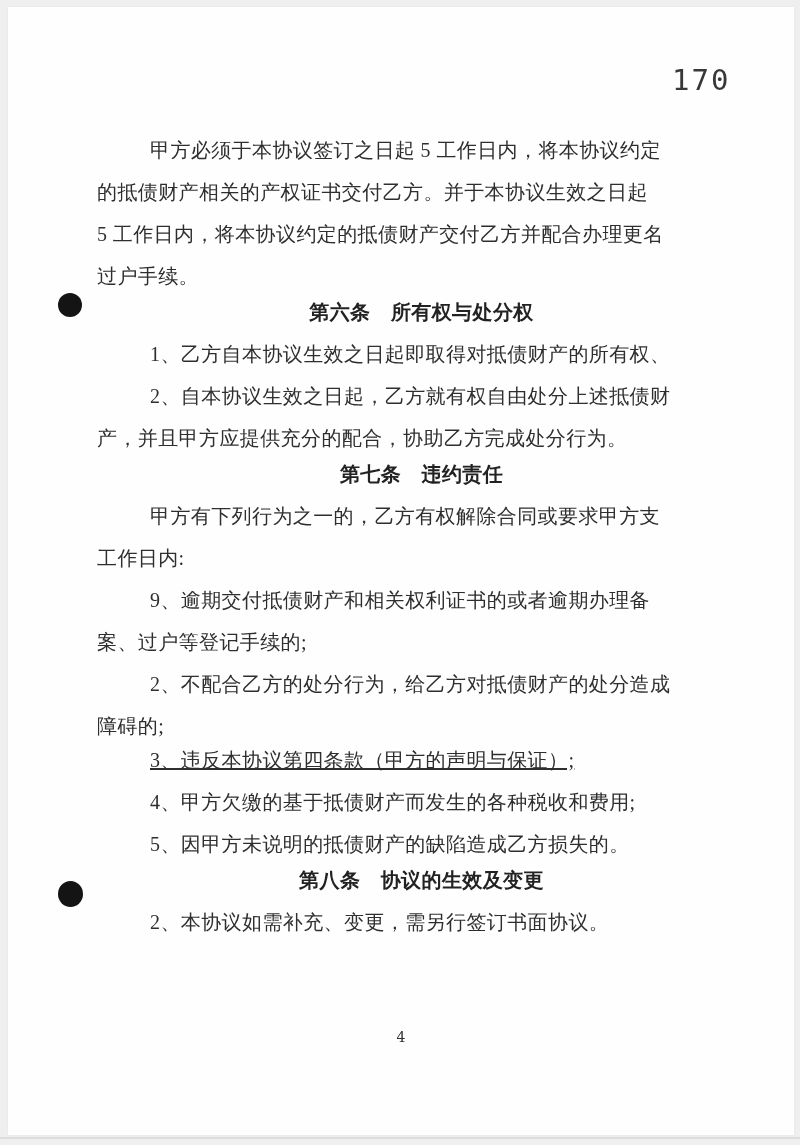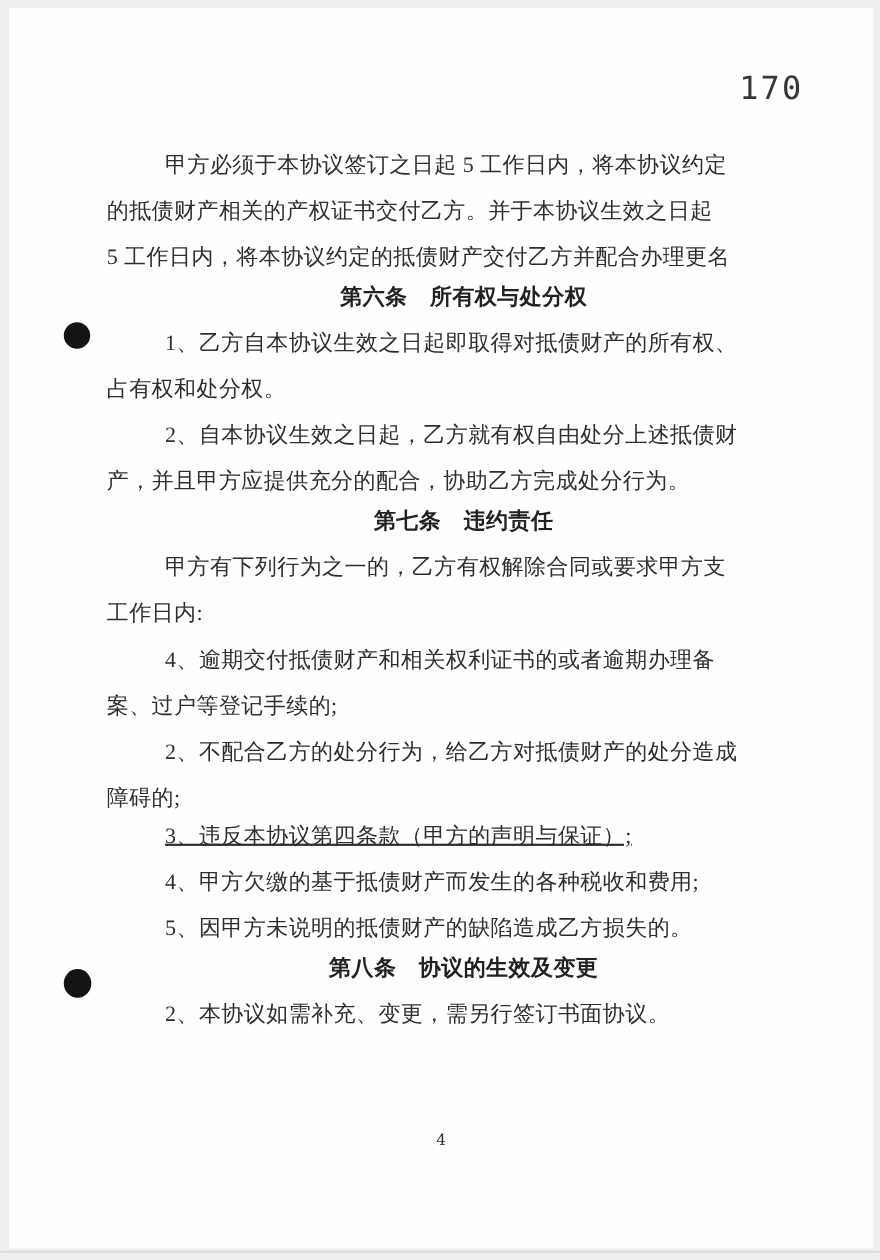--- a/index.html
+++ b/index.html
@@ -96,29 +96,29 @@
     <div class="stamp-page-number">170</div>
 
     <span class="hole-punch one"></span>
     <span class="hole-punch two"></span>
 
     <div class="doc-body">
 
     <div class="line indent">甲方必须于本协议签订之日起 5 工作日内，将本协议约定</div>
         <div class="line flush">的抵债财产相关的产权证书交付乙方。并于本协议生效之日起</div>
         <div class="line flush">5 工作日内，将本协议约定的抵债财产交付乙方并配合办理更名</div>
+        <div class="line flush">过户手续。</div>
         <div class="line heading">第六条　所有权与处分权</div>
         <div class="line indent">1、乙方自本协议生效之日起即取得对抵债财产的所有权、</div>
-        <div class="line flush">占有权和处分权。</div>
         <div class="line indent">2、自本协议生效之日起，乙方就有权自由处分上述抵债财</div>
         <div class="line flush">产，并且甲方应提供充分的配合，协助乙方完成处分行为。</div>
         <div class="line heading">第七条　违约责任</div>
         <div class="line indent">甲方有下列行为之一的，乙方有权解除合同或要求甲方支</div>
         <div class="line flush">工作日内:</div>
-        <div class="line indent">4、逾期交付抵债财产和相关权利证书的或者逾期办理备</div>
+        <div class="line indent">9、逾期交付抵债财产和相关权利证书的或者逾期办理备</div>
         <div class="line flush">案、过户等登记手续的;</div>
         <div class="line indent">2、不配合乙方的处分行为，给乙方对抵债财产的处分造成</div>
         <div class="line flush">障碍的;</div>
         <div class="line indent tight">3、违反本协议第四条款（甲方的声明与保证）;</div>
         <div class="line indent">4、甲方欠缴的基于抵债财产而发生的各种税收和费用;</div>
         <div class="line indent">5、因甲方未说明的抵债财产的缺陷造成乙方损失的。</div>
         <div class="line heading">第八条　协议的生效及变更</div>
         <div class="line indent">2、本协议如需补充、变更，需另行签订书面协议。</div>
       </div>
 

